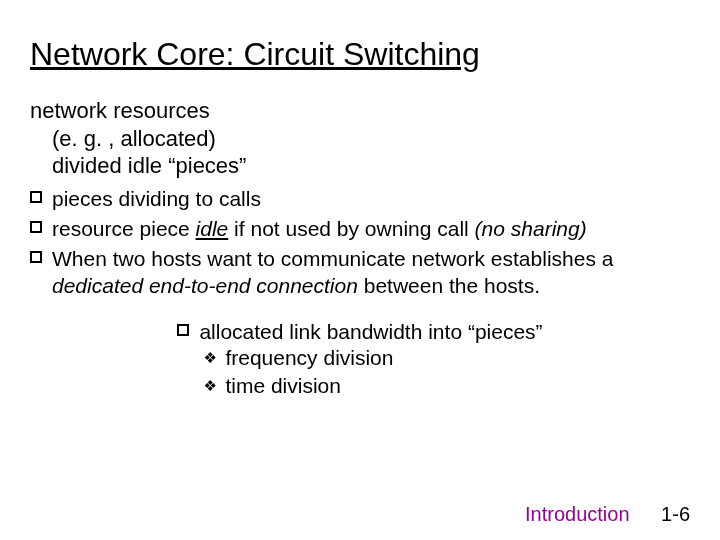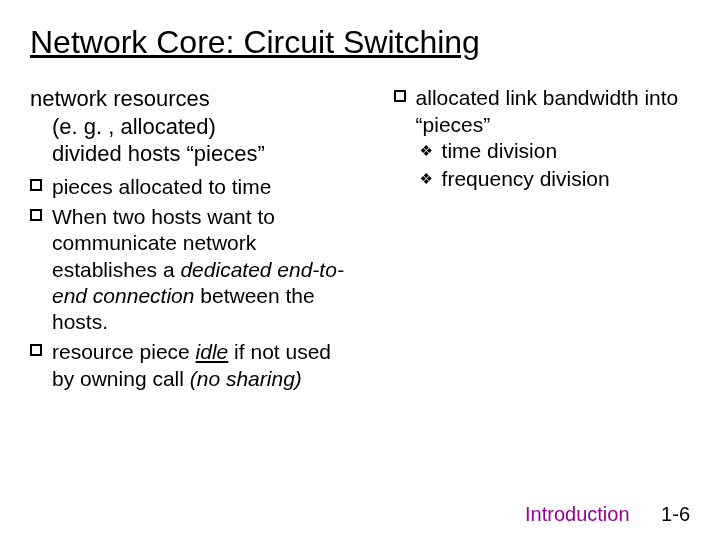--- a/index.html
+++ b/index.html
@@ -9,34 +9,35 @@
     height: 540px;
     background: #fff;
     font-family: "Comic Sans MS", "Comic Sans", cursive, sans-serif;
     color: #000;
     overflow: hidden;
   }
   .slide {
     box-sizing: border-box;
     width: 720px;
     height: 540px;
-    padding: 23px 30px 10px 30px;
+    padding: 35px 30px 10px 30px;
     position: relative;
   }
   .title {
     font-size: 32px;
     text-decoration: underline;
     margin: 0 0 24px 0;
     line-height: 1.2;
     font-weight: normal;
   }
   .columns {
     display: flex;
-    flex-direction: row;
-    gap: 36px;
+    flex-direction: column;
+    gap: 16px;
+    align-items: center;
   }
   .col {
     flex: 1;
   }
   .col-left { flex: 1.05; }
   .col-right { flex: 0.95; }
   .lead {
     font-size: 22px;
     line-height: 1.25;
     margin-bottom: 6px;
@@ -110,42 +111,42 @@
 <div class="slide">
 
   <h1 class="title">Network Core: Circuit Switching</h1>
 
   <div class="columns">
 
     <div class="col col-left">
       <div class="lead">
         <span>network resources</span>
         <span class="indent">(e. g. , allocated)</span>
-        <span class="indent">divided hosts “pieces”</span>
+        <span class="indent">divided idle “pieces”</span>
       </div>
       <ul class="bullets">
         <li>
-          <span>pieces allocated to time</span>
+          <span>pieces dividing to calls</span>
+        </li>
+        <li>
+          <span>resource piece </span><span class="italic underline">idle</span><span> if not used by owning call </span><span class="italic">(no sharing)</span>
         </li>
         <li>
           <span>When two hosts want to communicate network establishes a </span><span class="italic">dedicated end-to-end connection</span><span> between the hosts.</span>
-        </li>
-        <li>
-          <span>resource piece </span><span class="italic underline">idle</span><span> if not used by owning call </span><span class="italic">(no sharing)</span>
         </li>
       </ul>
     </div>
 
     <div class="col col-right">
       <ul class="bullets">
         <li>
           <span>allocated link bandwidth into “pieces”</span>
           <ul class="sub">
+            <li><span>frequency division</span></li>
             <li><span>time division</span></li>
-            <li><span>frequency division</span></li>
           </ul>
         </li>
       </ul>
     </div>
 
   </div>
 
   <div class="footer">
     <span class="section">Introduction</span>
     <span class="page">1-6</span>

